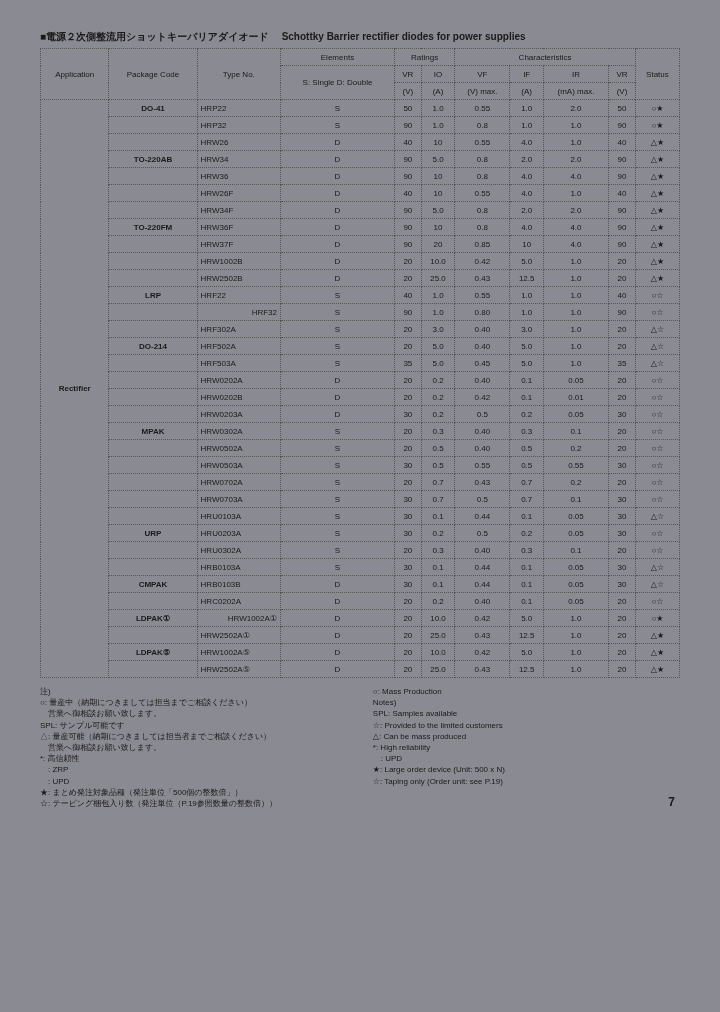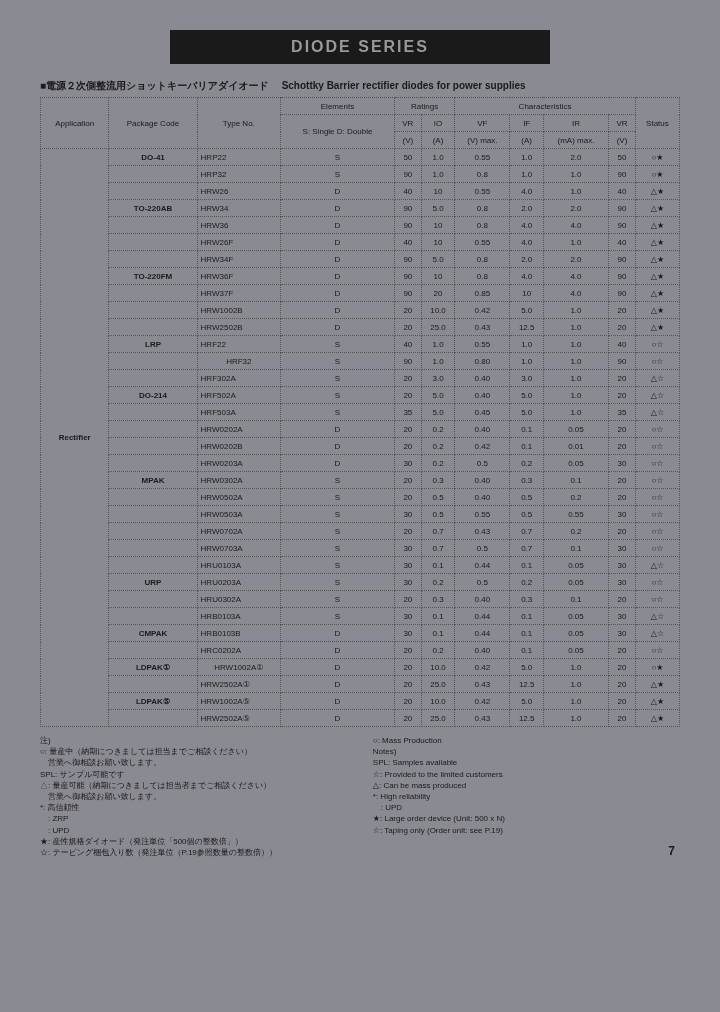--- a/index.html
+++ b/index.html
@@ -68,21 +68,20 @@
     bottom: 20px;
     right: 45px;
     font-size: 12px;
     font-weight: bold;
   }
 </style>
 </head>
 <body>
 
 <div class="page">
-  <div class="title-banner">DIODE   SERIES</div>
 
   <div class="subtitle-row">
     <span class="subtitle-jp">■電源２次側整流用ショットキーバリアダイオード</span>
     <span class="subtitle-en">Schottky Barrier rectifier diodes for power supplies</span>
   </div>
 
   <table>
     <thead>
       <tr>
         <th rowspan="3">Application</th>
@@ -252,21 +251,21 @@
           <td>40</td>
           <td>1.0</td>
           <td>0.55</td>
           <td>1.0</td>
           <td>1.0</td>
           <td>40</td>
           <td>○☆</td>
         </tr>
         <tr>
           <td style="font-weight: bold;"></td>
-          <td style="text-align: center;">HRF32</td>
+          <td style="text-align: right;">HRF32</td>
           <td>S</td>
           <td>90</td>
           <td>1.0</td>
           <td>0.80</td>
           <td>1.0</td>
           <td>1.0</td>
           <td>90</td>
           <td>○☆</td>
         </tr>
         <tr>
@@ -468,21 +467,21 @@
           <td>20</td>
           <td>0.2</td>
           <td>0.40</td>
           <td>0.1</td>
           <td>0.05</td>
           <td>20</td>
           <td>○☆</td>
         </tr>
         <tr>
           <td style="font-weight: bold;">LDPAK①</td>
-          <td style="text-align: center;">HRW1002A①</td>
+          <td style="text-align: right;">HRW1002A①</td>
           <td>D</td>
           <td>20</td>
           <td>10.0</td>
           <td>0.42</td>
           <td>5.0</td>
           <td>1.0</td>
           <td>20</td>
           <td>○★</td>
         </tr>
         <tr>
@@ -528,21 +527,21 @@
     <div class="notes-left" id="notes-left">
         <div>注)</div>
         <div>○: 量産中（納期につきましては担当までご相談ください）</div>
         <div>　営業へ御相談お願い致します。</div>
         <div>SPL: サンプル可能です</div>
         <div>△: 量産可能（納期につきましては担当者までご相談ください）</div>
         <div>　営業へ御相談お願い致します。</div>
         <div>*: 高信頼性</div>
         <div>　: ZRP</div>
         <div>　: UPD</div>
-        <div>★: 産性規格ダイオード（発注単位「500個の整数倍」）</div>
+        <div>★: まとめ発注対象品種（発注単位「500個の整数倍」）</div>
         <div>☆: テーピング梱包入り数（発注単位（P.19参照数量の整数倍））</div>
       </div>
     <div class="notes-right" id="notes-right">
         <div>○: Mass Production</div>
         <div>Notes)</div>
         <div>SPL: Samples available</div>
         <div>☆: Provided to the limited customers</div>
         <div>△: Can be mass produced</div>
         <div>*: High reliability</div>
         <div>　: UPD</div>

